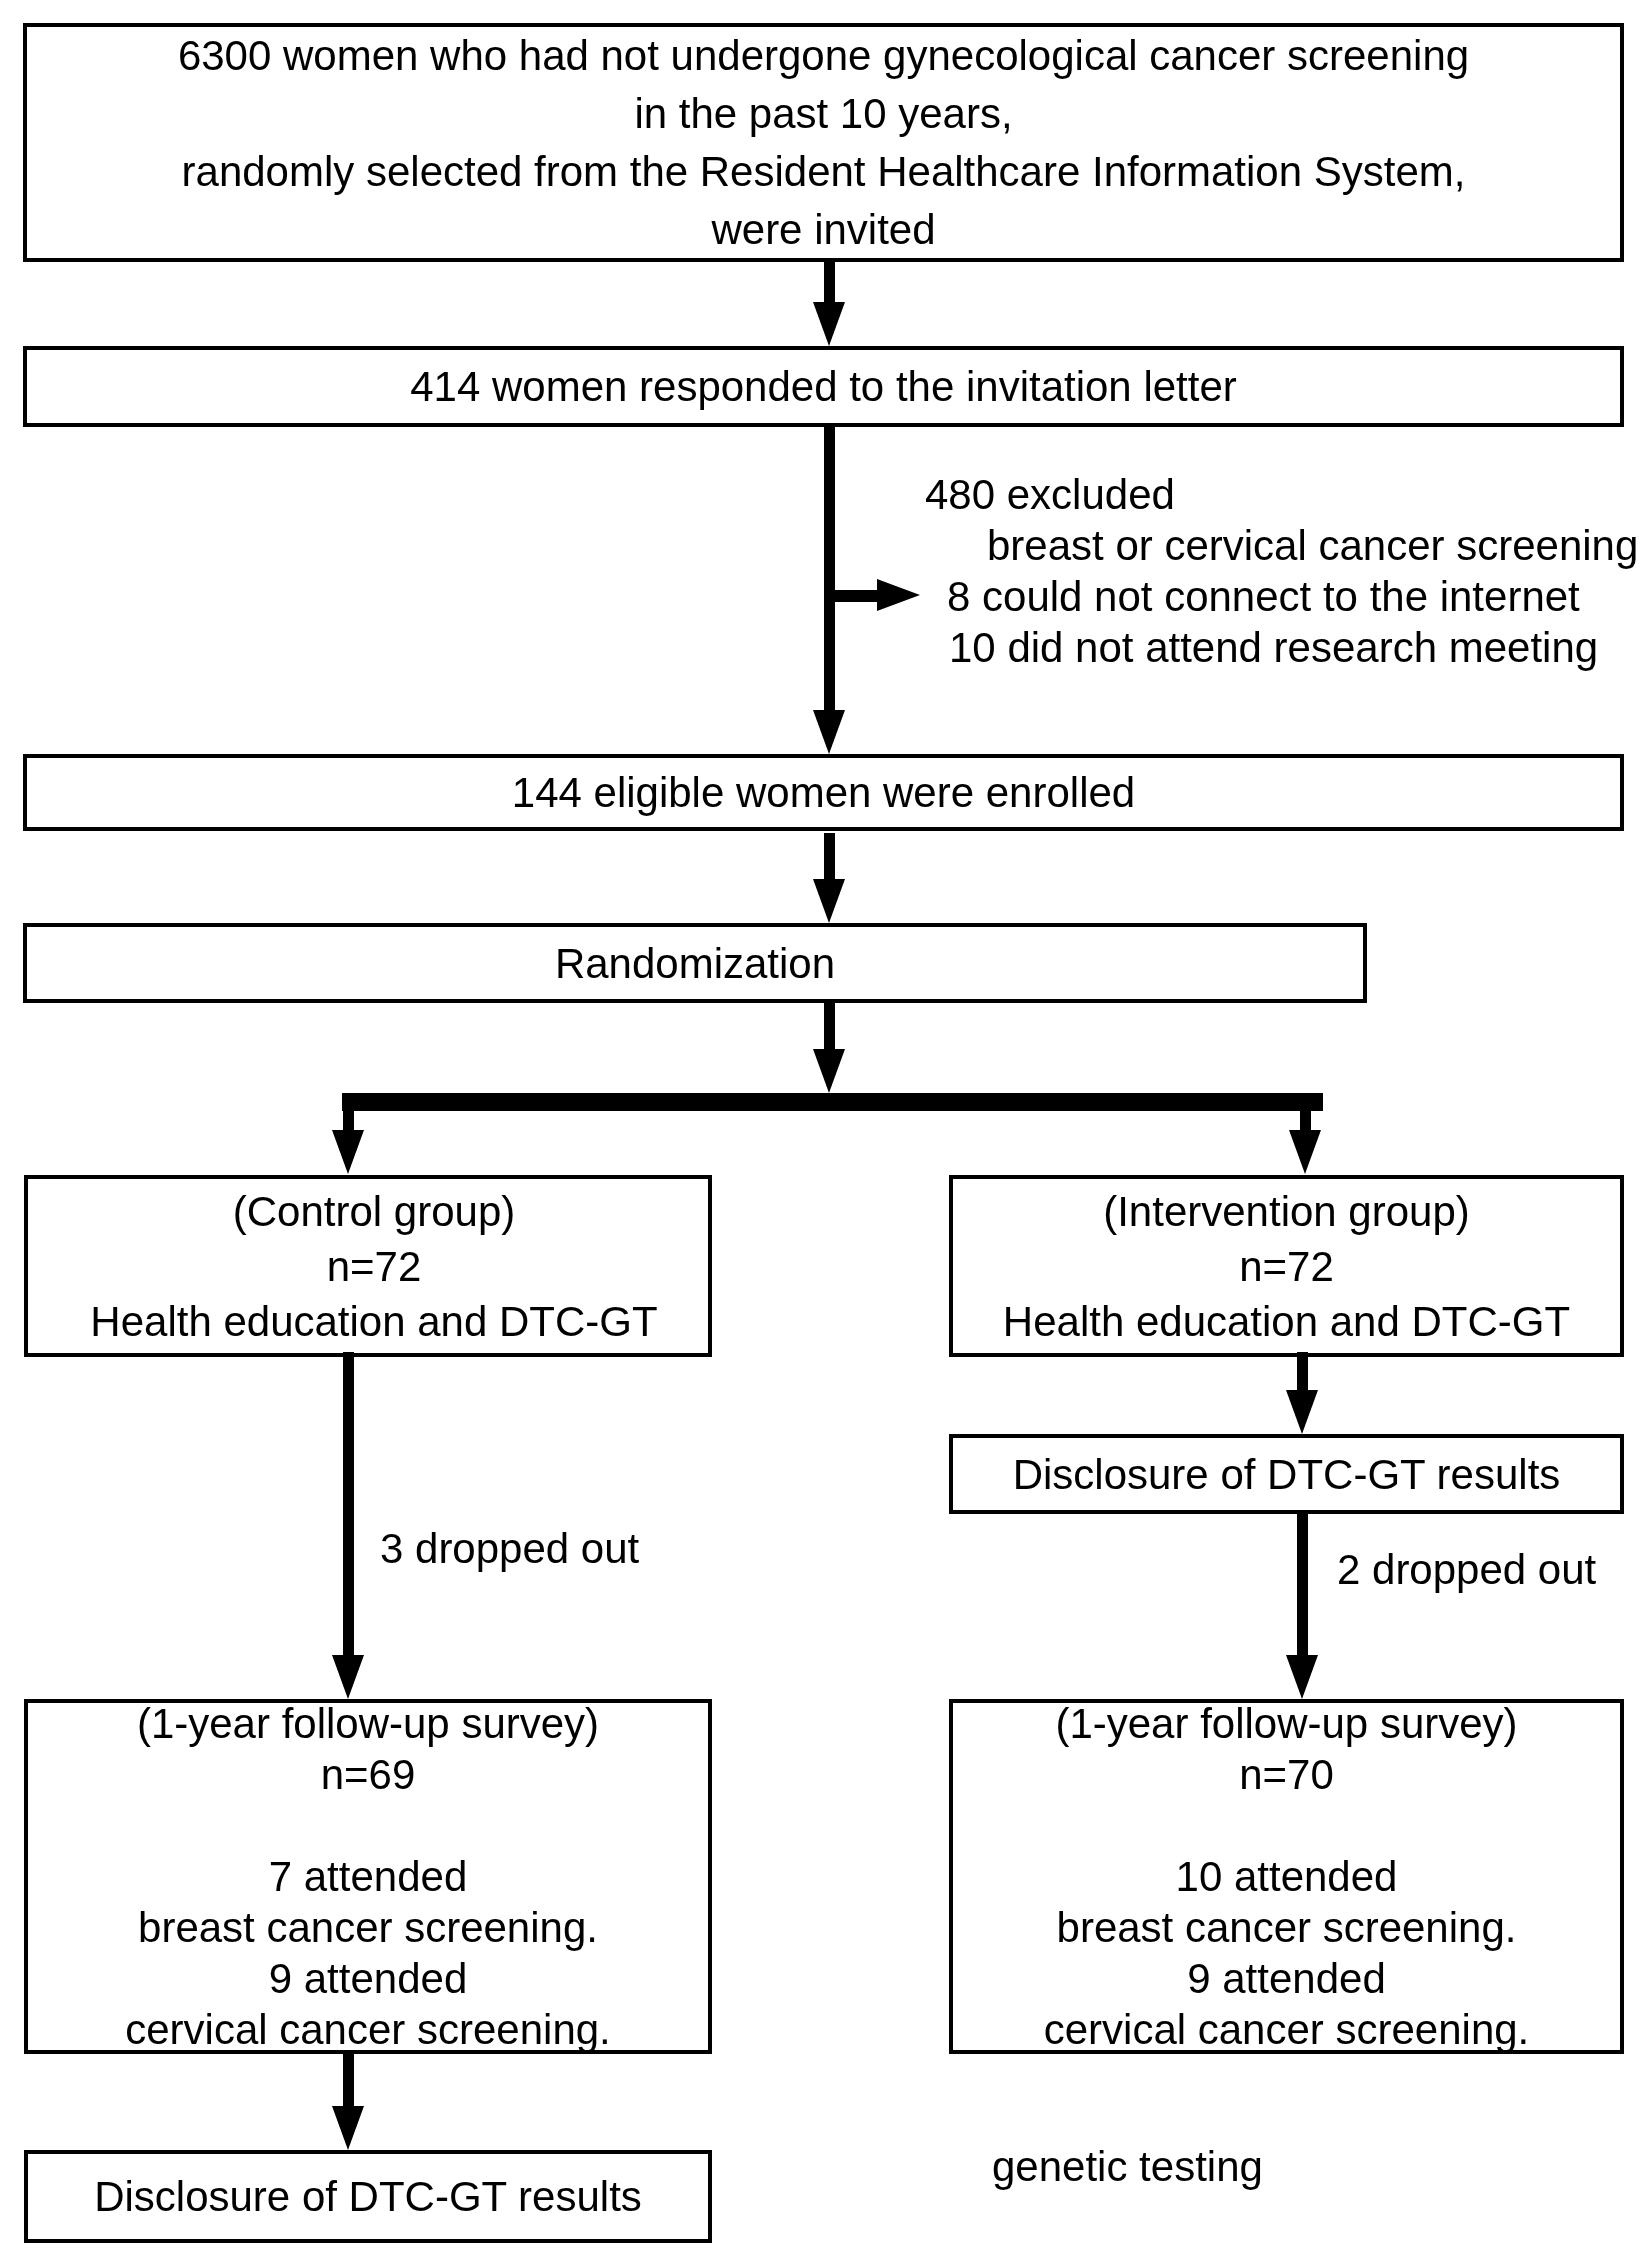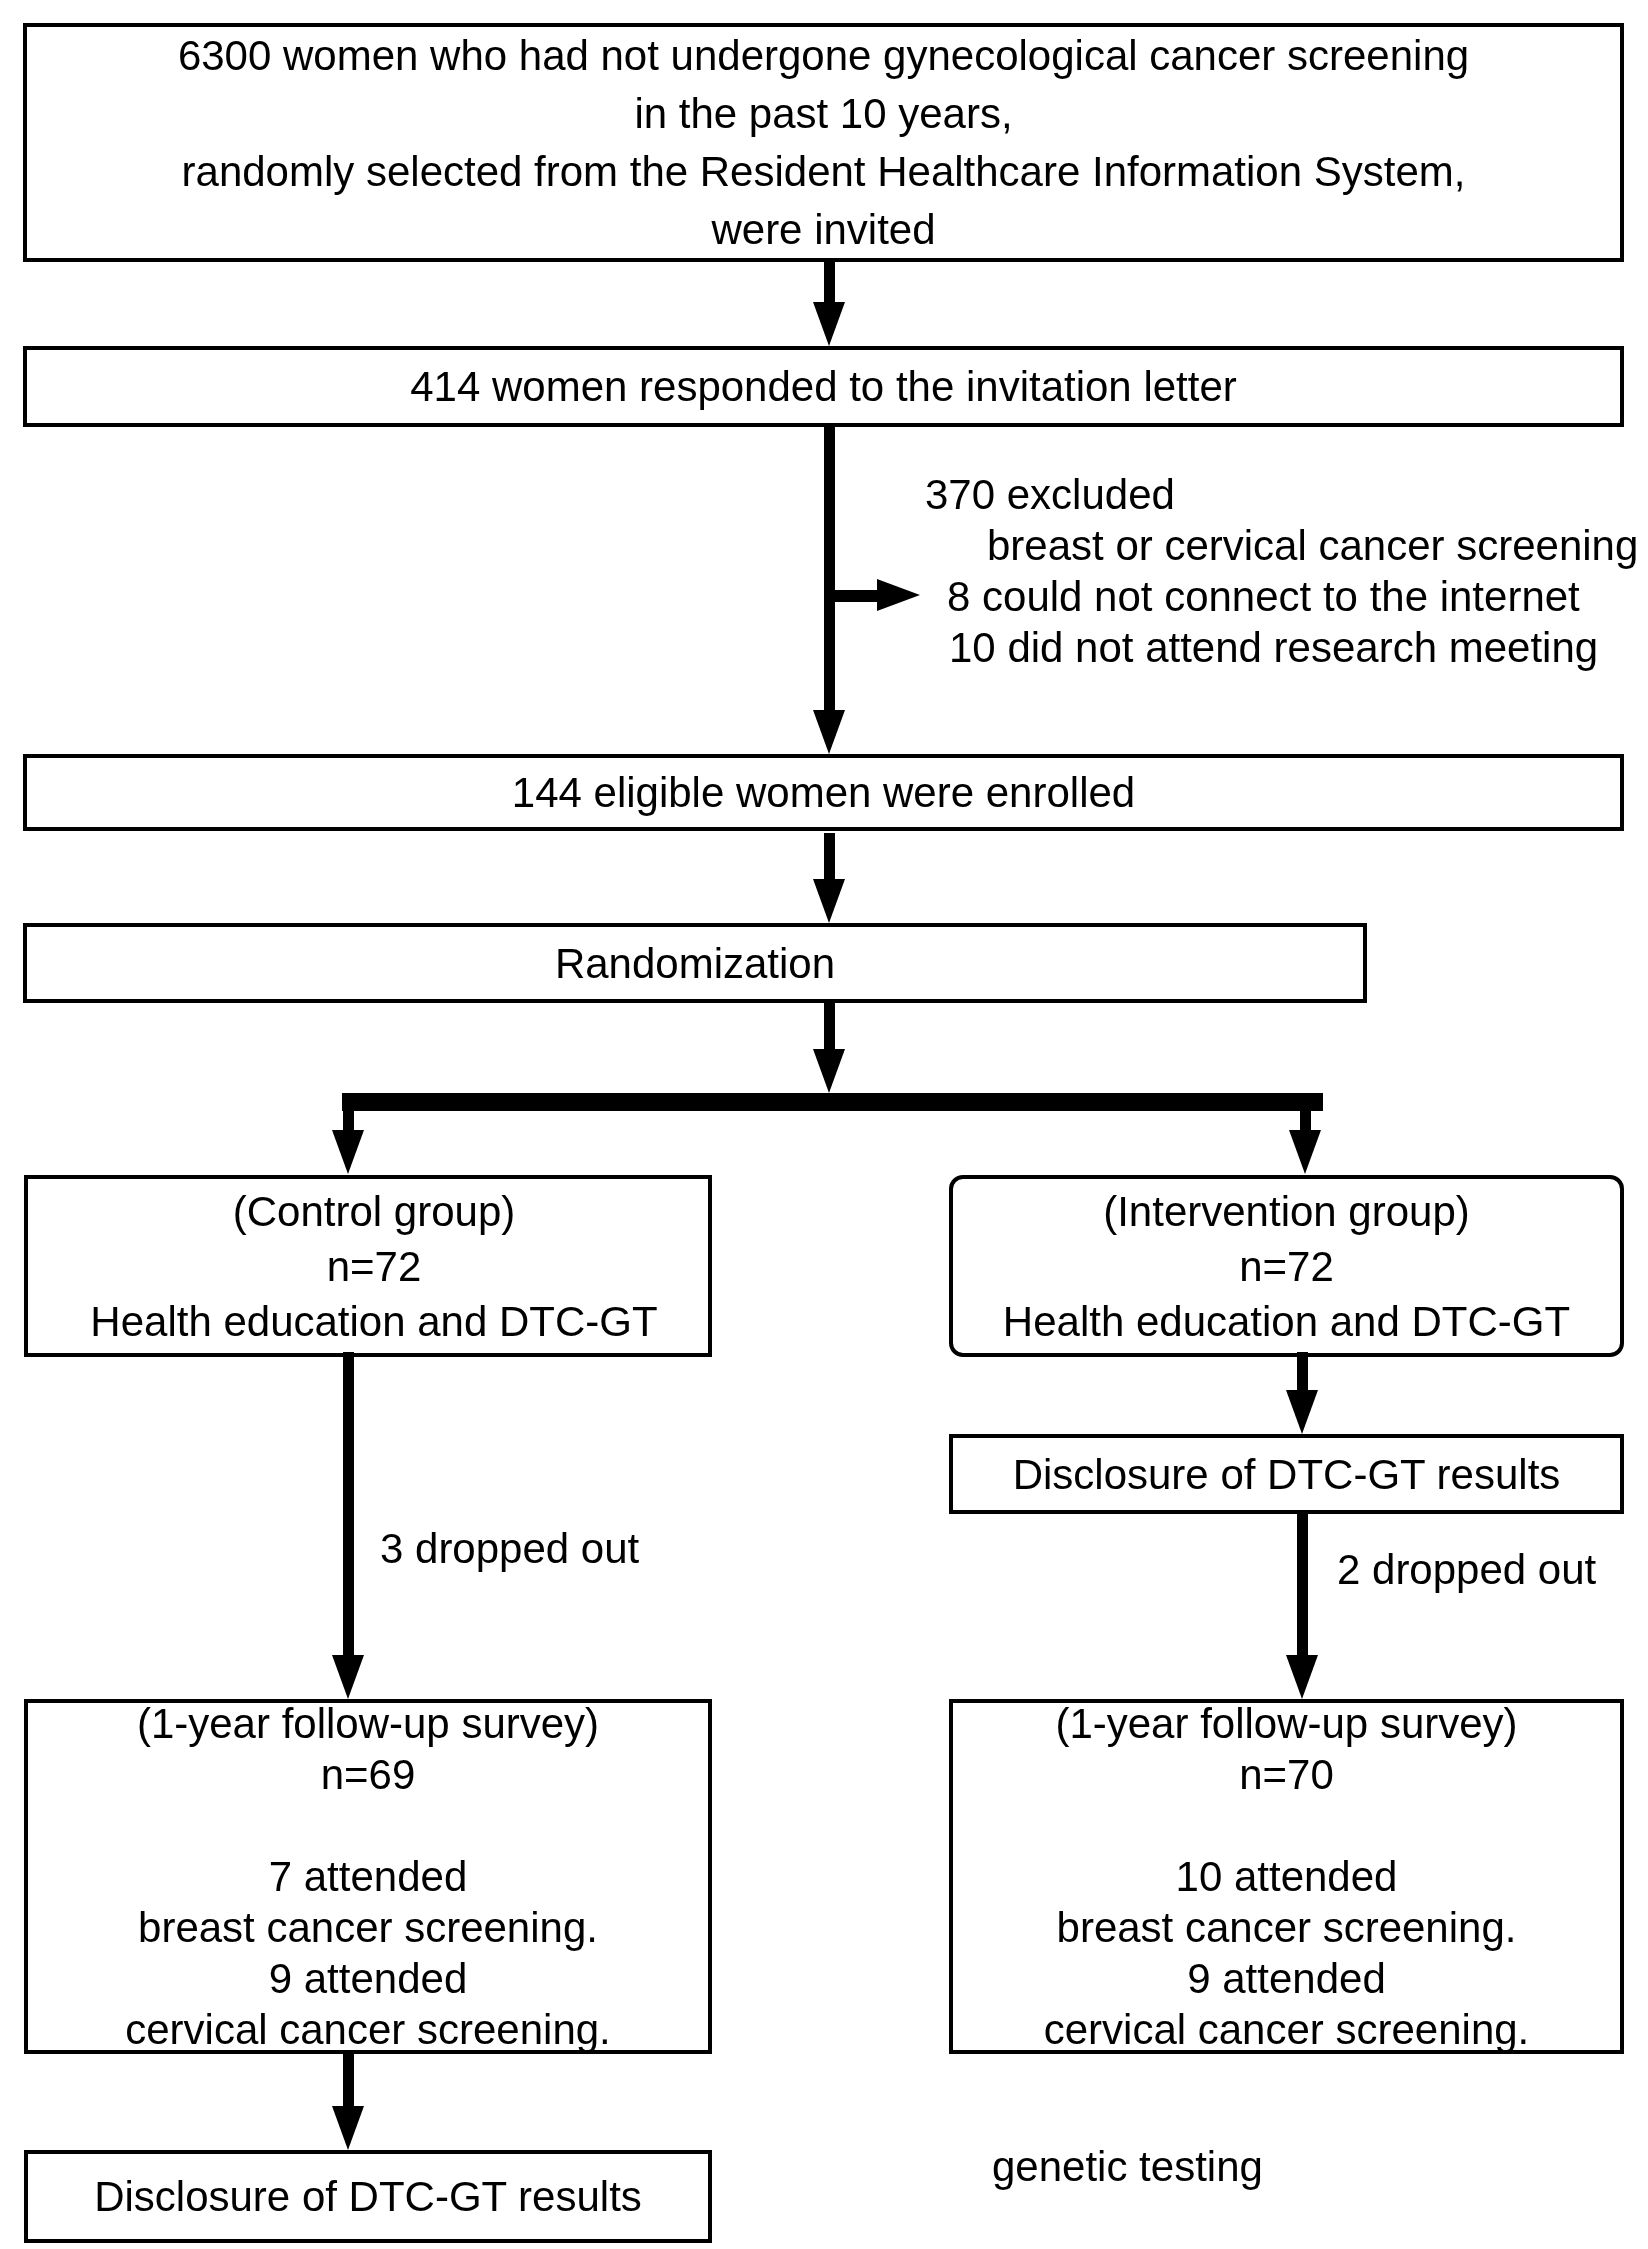--- a/index.html
+++ b/index.html
@@ -79,21 +79,21 @@
     <div class="shaft-v" style="left:824px;top:425px;height:286px;"></div>
     <div class="head-down" style="left:813px;top:710px;"></div>
   </div>
 
   <div>
     <div class="shaft-h" style="left:829px;top:590px;width:50px;"></div>
     <div class="head-right" style="left:877px;top:579px;"></div>
   </div>
 
   <div class="note" style="left:925px;top:469px;">
-    <span class="bline" style="padding-left:0px;">370 excluded</span>
+    <span class="bline" style="padding-left:0px;">480 excluded</span>
     <span class="bline" style="padding-left:62px;">breast or cervical cancer screening</span>
     <span class="bline" style="padding-left:22px;">8 could not connect to the internet</span>
     <span class="bline" style="padding-left:24px;">10 did not attend research meeting</span>
   </div>
 
   <div class="box" style="left:23px;top:754px;width:1601px;height:77px;">
     <span class="bline">144 eligible women were enrolled</span>
   </div>
 
   <div>
@@ -117,21 +117,21 @@
     <div class="shaft-v" style="left:1300px;top:1108px;height:24px;"></div>
     <div class="head-down" style="left:1289px;top:1130px;"></div>
   </div>
 
   <div class="box" style="left:24px;top:1175px;width:688px;height:182px;padding-left:12px;">
     <span class="bline">(Control group)</span>
     <span class="bline">n=72</span>
     <span class="bline">Health education and DTC-GT</span>
   </div>
 
-  <div class="box" style="left:949px;top:1175px;width:675px;height:182px;border-radius:14px;">
+  <div class="box" style="left:949px;top:1175px;width:675px;height:182px;">
     <span class="bline">(Intervention group)</span>
     <span class="bline">n=72</span>
     <span class="bline">Health education and DTC-GT</span>
   </div>
 
   <div>
     <div class="shaft-v" style="left:343px;top:1352px;height:304px;"></div>
     <div class="head-down" style="left:332px;top:1655px;"></div>
   </div>
   <div class="note note--label" style="left:380px;top:1493px;margin-top:28px;">3 dropped out</div>

